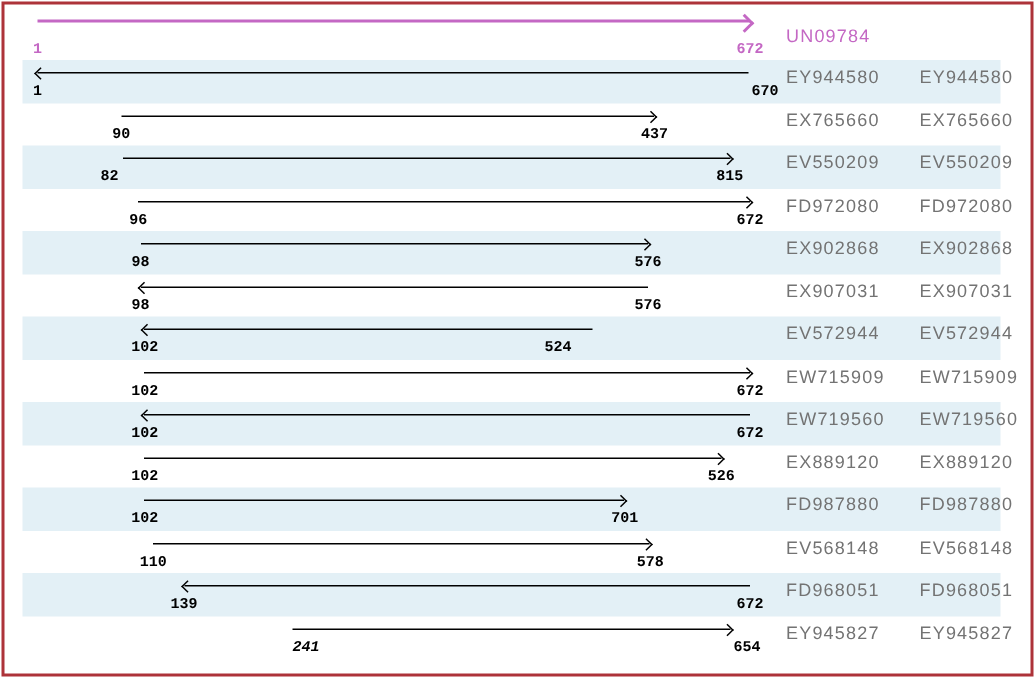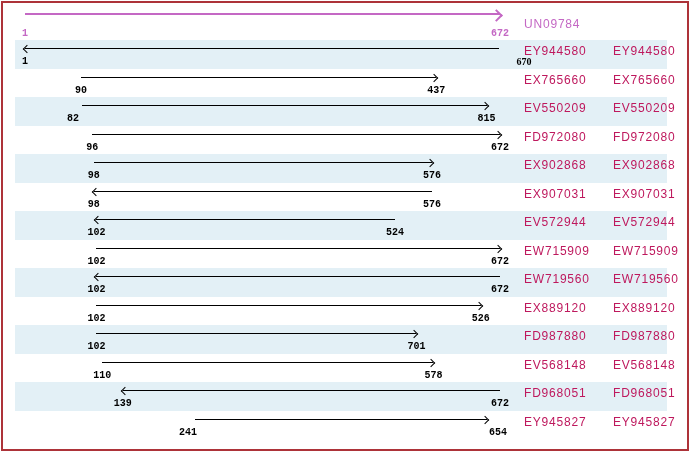--- a/index.html
+++ b/index.html
@@ -20,21 +20,21 @@
   .rows{position:absolute;left:0;top:37px;right:0;}
   .row{position:relative;height:28.5px;}
   .row .bg{position:absolute;left:12px;top:0;width:652px;height:100%;background:#e3f0f6;display:none;}
   .row.shaded .bg{display:block;}
   .arrow{position:absolute;top:8px;height:0;border-top:1px solid #000;}
   .arrow .chev{position:absolute;width:5px;height:5px;}
   .arrow.right .chev{right:-1px;top:-3px;border-top:1px solid #000;border-right:1px solid #000;transform:rotate(45deg);}
   .arrow.left  .chev{left:-1px;top:-3px;border-top:1px solid #000;border-left:1px solid #000;transform:rotate(-45deg);}
   .num{position:absolute;top:16px;width:40px;margin-left:-20px;text-align:center;
        color:#000;font:bold 10px "Liberation Mono",monospace;}
-  .acc{position:absolute;top:4px;color:#be185d;font-size:12px;letter-spacing:.8px;text-decoration:none;cursor:pointer;}
+  .acc{position:absolute;top:4px;color:#737373;font-size:12px;letter-spacing:.8px;text-decoration:none;cursor:pointer;}
   .acc.c1{left:521px;} .acc.c2{left:610px;}
 </style>
 </head>
 <body>
 
 <div class="screen">
   <div class="frame">
 
     <div class="hdr">
       <div class="refline" id="refline" style="left: 22px; width: 475px;">
@@ -45,21 +45,21 @@
       <span class="reflabel">UN09784</span>
     </div>
 
     <div class="rows" id="rows">
   <div class="row shaded">
     <div class="bg"></div>
     <div class="arrow left" style="left: 22px; width: 473.584px;">
       <span class="chev"></span>
     </div>
     <span class="num start" style="left: 22px;">1</span>
-    <span class="num end" style="left: 521px; font-family: Liberation Serif, serif;">670</span>
+    <span class="num end" style="left: 507px;">670</span>
     <a class="acc c1">EY944580</a>
     <a class="acc c2">EY944580</a>
   </div>
 
   <div class="row">
 
     <div class="arrow right" style="left: 77.924px; width: 355.365px;">
       <span class="chev"></span>
     </div>
     <span class="num start" style="left: 77.924px;">90</span>
@@ -111,21 +111,21 @@
     <a class="acc c1">EX907031</a>
     <a class="acc c2">EX907031</a>
   </div>
 
   <div class="row shaded">
     <div class="bg"></div>
     <div class="arrow left" style="left: 93.4978px; width: 298.733px;">
       <span class="chev"></span>
     </div>
     <span class="num start" style="left: 93.4978px;">102</span>
-    <span class="num end" style="left: 392px; font-family: Liberation Mono, monospace;">524</span>
+    <span class="num end" style="left: 369px; font-family: Liberation Mono, monospace;">524</span>
     <a class="acc c1">EV572944</a>
     <a class="acc c2">EV572944</a>
   </div>
 
   <div class="row">
 
     <div class="arrow right" style="left: 93.4978px; width: 403.502px;">
       <span class="chev"></span>
     </div>
     <span class="num start" style="left: 93.4978px;">102</span>
@@ -187,21 +187,21 @@
     <span class="num end" style="left: 497px;">672</span>
     <a class="acc c1">FD968051</a>
     <a class="acc c2">FD968051</a>
   </div>
 
   <div class="row">
 
     <div class="arrow right" style="left: 191.896px; width: 292.362px;">
       <span class="chev"></span>
     </div>
-    <span class="num start" style="left: 185px;">241</span>
+    <span class="num start" style="left: 201px; font-style: italic;">241</span>
     <span class="num end" style="left: 495px;">654</span>
     <a class="acc c1">EY945827</a>
     <a class="acc c2">EY945827</a>
   </div>
 </div>
 
   </div>
 </div>
 
 </body></html>

